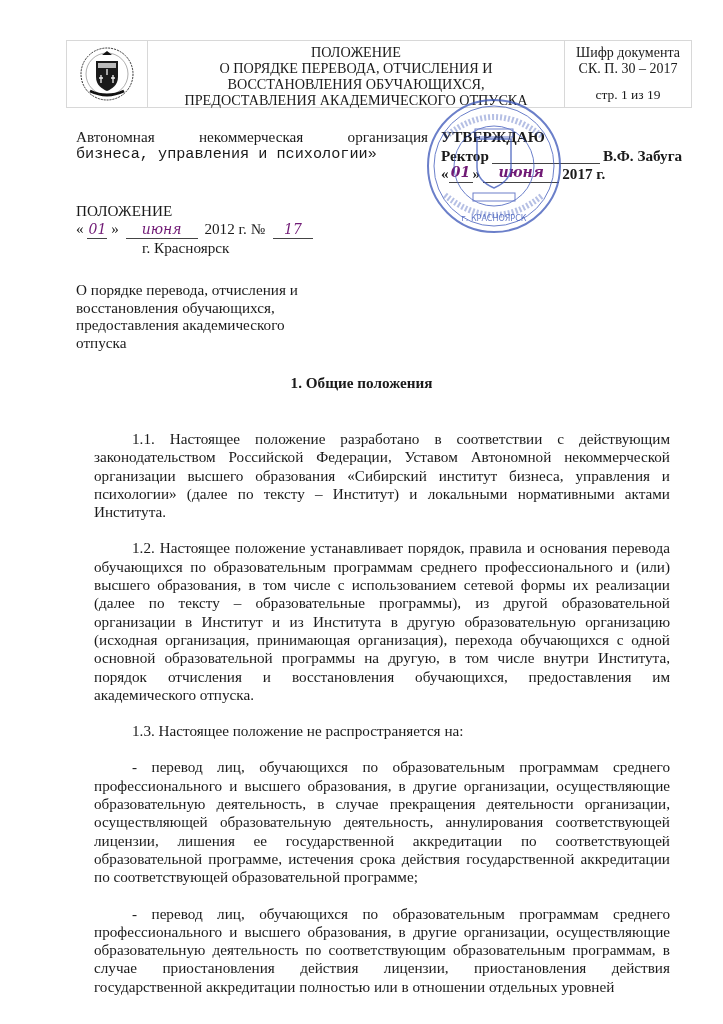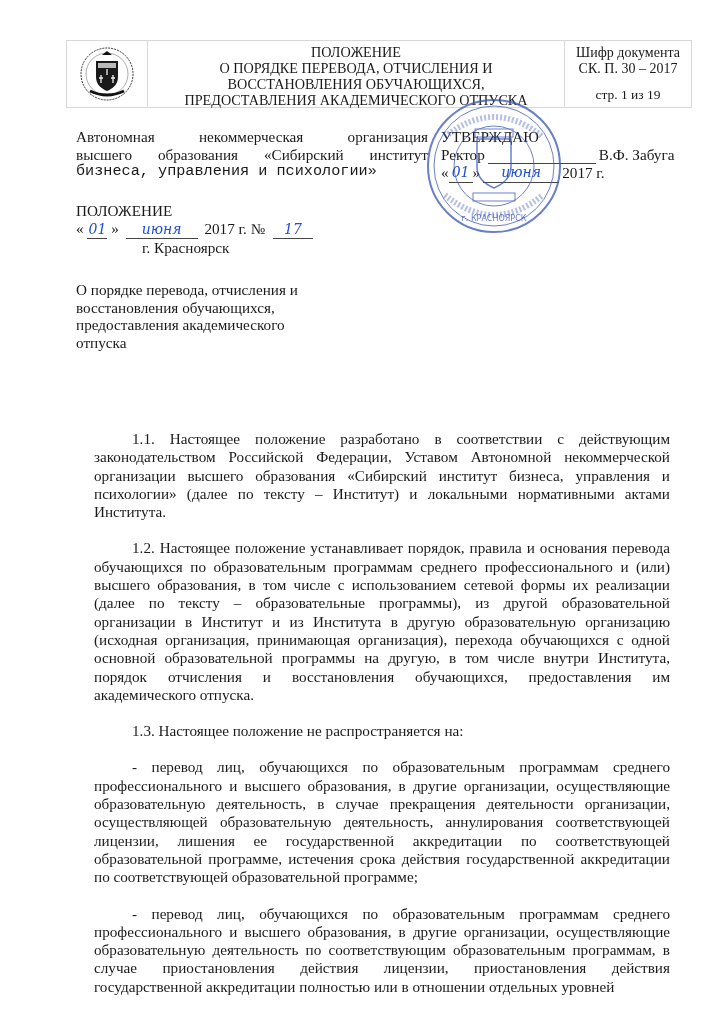--- a/index.html
+++ b/index.html
@@ -24,23 +24,23 @@
   .hdr-code .pg { margin-top: 10px; font-size: 13.5px; }
 
   .abs { position: absolute; }
   .t { font-size: 15.2px; line-height: 17.5px; }
 
   .org { left: 76px; top: 128px; width: 352px; text-align: justify; text-align-last: left; }
   .org .l { display:block; text-align: justify; text-align-last: justify; }
   .org .l.last { text-align-last: left; font-family: Liberation Mono, monospace; }
 
   .approve { left: 441px; top: 128px; width: 250px; }
-  .approve .row { display:flex; align-items: flex-start; white-space: nowrap; }
+  .approve .row { display:flex; align-items: flex-end; white-space: nowrap; font-weight: bold; }
   .uline { display:inline-block; border-bottom: 1px solid #444; }
-  .hand { font-family: "DejaVu Serif", serif; font-style: italic; color: #1d4ed8; font-size: 14px; }
+  .hand { font-family: "DejaVu Serif", serif; font-style: italic; color: #701a75; font-size: 14px; }
 
   .regl { left: 76px; top: 202px; }
   .regl .row { white-space: nowrap; }
 
   .subj { left: 76px; top: 281px; width: 260px; }
 
   .sec-title { left: 0; width: 723px; top: 374px; text-align:center; font-weight: bold; font-size: 15.2px; }
 
   .body { left: 76px; top: 412px; width: 612px; font-size: 15.2px; line-height: 18.3px; }
   .body p { margin: 18px; text-align: justify; }
@@ -73,21 +73,20 @@
     </div>
     <div class="hdr-code">
       <div>Шифр документа</div>
       <div>СК. П. 30 – 2017</div>
       <div class="pg">стр. 1 из 19</div>
     </div>
   </div>
 
   <div class="abs t org">
     <span class="l">Автономная некоммерческая организация</span>
-    <span class="l">высшего образования «Сибирский институт</span>
     <span class="l last">бизнеса, управления и психологии»</span>
   </div>
 
   <div class="abs t approve">
     <div class="row">
         <span>УТВЕРЖДАЮ</span>
       </div>
     <div class="row">
       <span>Ректор</span>
       <span class="uline hand" style="width:108px;margin:0 3px;">&nbsp;</span>
@@ -116,33 +115,34 @@
     <text x="69" y="124" text-anchor="middle" font-size="8" fill="#3a55b8" opacity="0.8" font-family="DejaVu Sans, sans-serif">г. КРАСНОЯРСК</text>
   </svg>
 
   <div class="abs t regl">
     <div class="row">ПОЛОЖЕНИЕ</div>
     <div class="row">
       <span>«</span>
       <span class="uline hand" style="width:20px;text-align:center;">01</span>
       <span>»</span>
       <span class="uline hand" style="width:72px;margin:0 3px;text-align:center;">июня</span>
-      <span>2017 г. №</span>
+      <span>2012 г. №</span>
       <span class="uline hand" style="width:40px;margin-left:4px;text-align:center;">17</span>
     </div>
     <div class="row" style="padding-left:66px;">г. Красноярск</div>
   </div>
 
   <div class="abs t subj">
     <div>О порядке перевода, отчисления и</div>
     <div>восстановления обучающихся,</div>
     <div>предоставления академического</div>
     <div>отпуска</div>
   </div>
 
+  <div class="abs sec-title">1. Общие положения</div>
 
   <div class="abs body">
     <p class="ind">1.1. Настоящее положение разработано в соответствии с действующим законодательством Российской Федерации, Уставом Автономной некоммерческой организации высшего образования «Сибирский институт бизнеса, управления и психологии» (далее по тексту – Институт) и локальными нормативными актами Института.</p>
     <p class="ind">1.2. Настоящее положение устанавливает порядок, правила и основания перевода обучающихся по образовательным программам среднего профессионального и (или) высшего образования, в том числе с использованием сетевой формы их реализации (далее по тексту – образовательные программы), из другой образовательной организации в Институт и из Института в другую образовательную организацию (исходная организация, принимающая организация), перехода обучающихся с одной основной образовательной программы на другую, в том числе внутри Института, порядок отчисления и восстановления обучающихся, предоставления им академического отпуска.</p>
     <p class="ind">1.3. Настоящее положение не распространяется на:</p>
     <p class="ind">- перевод лиц, обучающихся по образовательным программам среднего профессионального и высшего образования, в другие организации, осуществляющие образовательную деятельность, в случае прекращения деятельности организации, осуществляющей образовательную деятельность, аннулирования соответствующей лицензии, лишения ее государственной аккредитации по соответствующей образовательной программе, истечения срока действия государственной аккредитации по соответствующей образовательной программе;</p>
     <p class="ind">- перевод лиц, обучающихся по образовательным программам среднего профессионального и высшего образования, в другие организации, осуществляющие образовательную деятельность по соответствующим образовательным программам, в случае приостановления действия лицензии, приостановления действия государственной аккредитации полностью или в отношении отдельных уровней</p>
   </div>
 
 </div>

